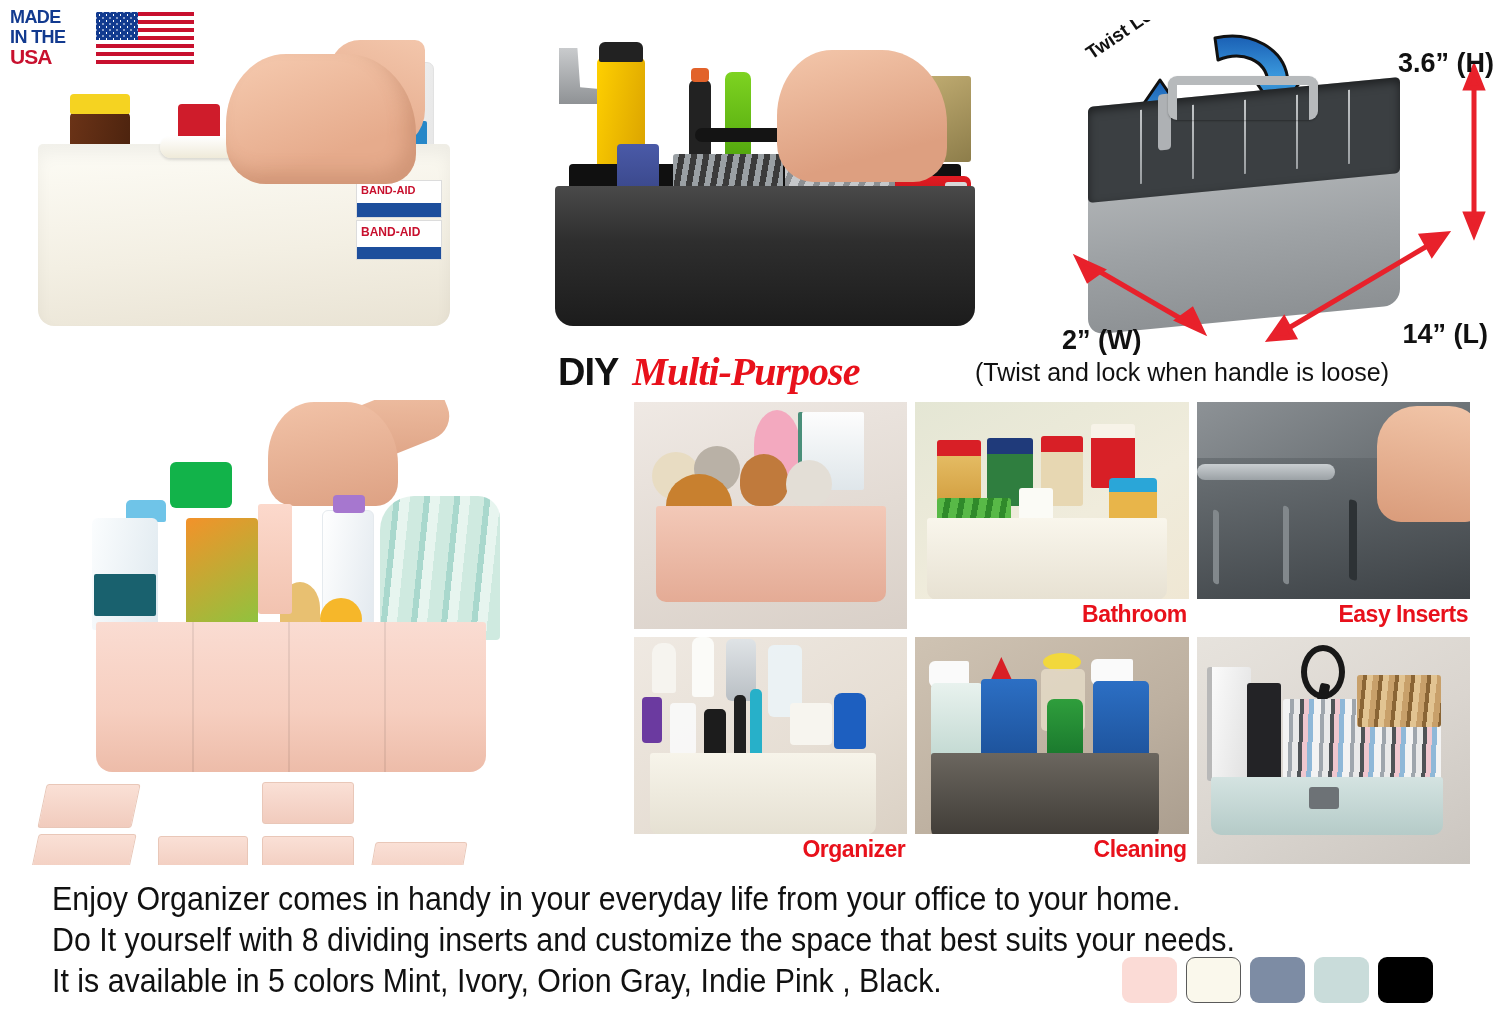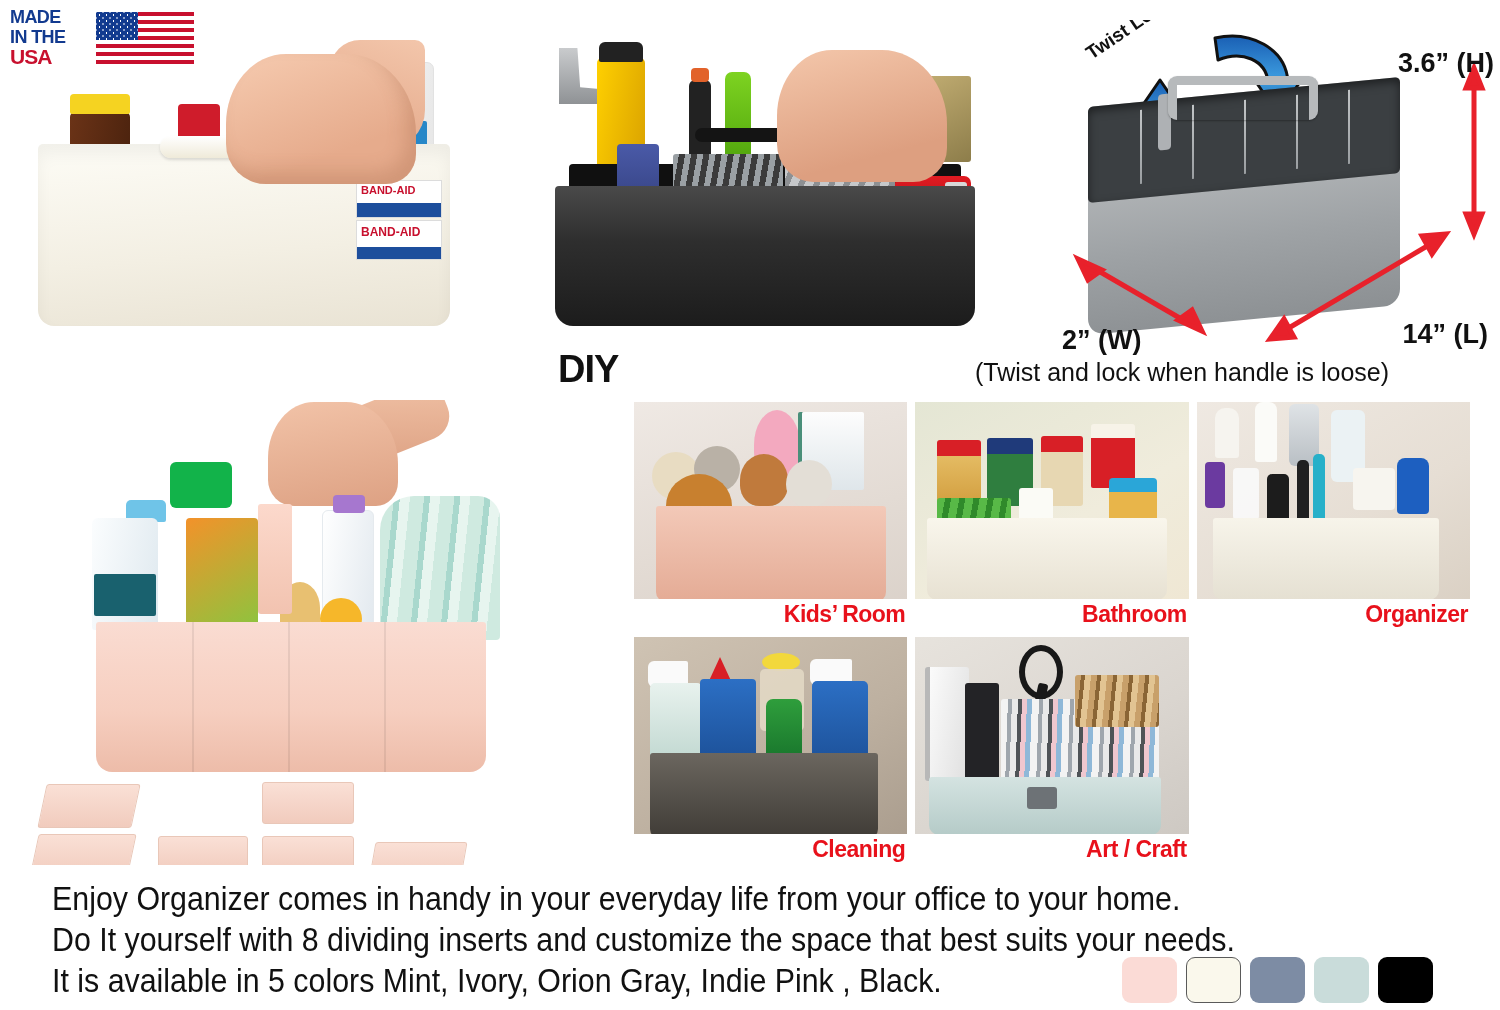--- a/index.html
+++ b/index.html
@@ -382,20 +382,21 @@
     </g>
   </svg>
 
   <div class="dim-text" id="dim-h-text">3.6” (H)</div>
   <div class="dim-text" id="dim-w-text">2” (W)</div>
   <div class="dim-text" id="dim-l-text">14” (L)</div>
 </div>
 
 <div id="diy-title">
   <span id="diy-word">DIY</span>
+  <span id="multipurpose-word">Multi-Purpose</span>
 </div>
 <div id="twist-note">(Twist and lock when handle is loose)</div>
 
 <div class="photo" id="hero-pink">
   <div class="arm"></div>
   <div class="hand"></div>
   <div class="greencap"></div>
   <div class="bluecap"></div>
   <div class="powder">
     <div class="lbl"></div>
@@ -427,23 +428,20 @@
   <div class="use-cell">
     <div class="scene sc-kids">
       <div class="mini-item" style="left:120px;top:8px;width:46px;height:70px;background:#f3a9bf;border-radius:50% 50% 40% 40%;"></div>
       <div class="mini-item" style="left:168px;top:10px;width:62px;height:78px;background:linear-gradient(#fdfdfd,#dfe6ea);border-radius:2px;box-shadow:-4px 0 0 #4a8f7a;"></div>
       <div class="mini-item" style="left:18px;top:50px;width:48px;height:48px;background:#e8dcc2;border-radius:50%;"></div>
       <div class="mini-item" style="left:60px;top:44px;width:46px;height:46px;background:#b9b1a6;border-radius:50%;"></div>
       <div class="mini-item" style="left:106px;top:52px;width:48px;height:52px;background:#c07a3c;border-radius:50% 50% 40% 40%;"></div>
       <div class="mini-item" style="left:152px;top:58px;width:46px;height:48px;background:#e3ded6;border-radius:50%;"></div>
       <div class="mini-item" style="left:32px;top:72px;width:66px;height:64px;background:#c8802f;border-radius:50%;"></div>
       <div class="mini-caddy" style="left:22px;top:104px;width:230px;height:96px;background:linear-gradient(#f3c9b8,#e4ab95);"></div>
-    </div>
-    <div class="cap-bar">
-      <span>Kids’ Room</span>
     </div>
   </div>
 
   <div class="use-cell">
     <div class="scene sc-kitchen">
       <div class="mini-item" style="left:22px;top:44px;width:44px;height:66px;background:linear-gradient(#e8c16a,#cf9a3a);"></div>
       <div class="mini-item" style="left:22px;top:38px;width:44px;height:16px;background:#d81f26;border-radius:3px 3px 0 0;"></div>
       <div class="mini-item" style="left:72px;top:42px;width:46px;height:62px;background:#2f7e3f;"></div>
       <div class="mini-item" style="left:72px;top:36px;width:46px;height:16px;background:#1f3a7a;border-radius:3px 3px 0 0;"></div>
       <div class="mini-item" style="left:126px;top:40px;width:42px;height:64px;background:#e7d7b2;"></div>
@@ -454,20 +452,33 @@
       <div class="mini-item" style="left:104px;top:86px;width:34px;height:52px;background:#fbfbf6;"></div>
       <div class="mini-item" style="left:194px;top:82px;width:48px;height:44px;background:#e8b54a;border-radius:4px;"></div>
       <div class="mini-item" style="left:194px;top:76px;width:48px;height:14px;background:#2aa6d8;border-radius:4px 4px 0 0;"></div>
       <div class="mini-caddy" style="left:12px;top:116px;width:240px;height:82px;background:linear-gradient(#f9f6ec,#e7e1d2);"></div>
     </div>
     <div class="cap-bar">
       <span>Bathroom</span>
     </div>
   </div>
 
+  <div class="use-cell">
+    <div class="scene sc-inserts">
+      <div class="mini-item" style="left:-10px;top:56px;width:300px;height:150px;background:linear-gradient(170deg,#6c7276,#3a3f43);"></div>
+      <div class="mini-item" style="left:0px;top:62px;width:138px;height:16px;background:linear-gradient(#c9ced1,#9ba1a5);border-radius:8px;"></div>
+      <div class="mini-item" style="left:16px;top:108px;width:6px;height:74px;background:#82888c;transform:skewY(22deg);"></div>
+      <div class="mini-item" style="left:86px;top:104px;width:6px;height:78px;background:#82888c;transform:skewY(22deg);"></div>
+      <div class="mini-item" style="left:152px;top:98px;width:8px;height:80px;background:#2d3235;transform:skewY(18deg);"></div>
+      <div class="mini-item" style="left:180px;top:4px;width:106px;height:116px;background:linear-gradient(190deg,#f2c6a9,#d99b7a);border-radius:40px 34px 18px 24px;"></div>
+    </div>
+    <div class="cap-bar">
+      <span>Easy Inserts</span>
+    </div>
+  </div>
 
   <div class="use-cell">
     <div class="scene sc-bath">
       <div class="mini-item" style="left:18px;top:6px;width:24px;height:50px;background:#f6f4ef;border-radius:10px 10px 3px 3px;"></div>
       <div class="mini-item" style="left:58px;top:0px;width:22px;height:60px;background:#fbfbf8;border-radius:8px 8px 3px 3px;"></div>
       <div class="mini-item" style="left:92px;top:2px;width:30px;height:62px;background:linear-gradient(#dfe3e6,#b9bfc4);border-radius:6px;"></div>
       <div class="mini-item" style="left:134px;top:8px;width:34px;height:72px;background:rgba(235,242,246,.95);border-radius:6px;"></div>
       <div class="mini-item" style="left:8px;top:60px;width:20px;height:46px;background:#6b3aa0;border-radius:4px;"></div>
       <div class="mini-item" style="left:36px;top:66px;width:26px;height:52px;background:rgba(250,250,250,.9);border-radius:4px;"></div>
       <div class="mini-item" style="left:70px;top:72px;width:22px;height:58px;background:#1c1c1c;border-radius:5px;"></div>
@@ -504,23 +515,20 @@
     <div class="scene sc-art">
       <div class="mini-item" style="left:10px;top:30px;width:44px;height:114px;background:linear-gradient(100deg,#fbfbfb,#dfdfdf);border-left:5px solid #b8b8b8;"></div>
       <div class="mini-item" style="left:50px;top:46px;width:34px;height:102px;background:#232326;"></div>
       <div class="mini-item" style="left:104px;top:8px;width:44px;height:54px;border:6px solid #181818;border-radius:50%;background:transparent;"></div>
       <div class="mini-item" style="left:118px;top:46px;width:10px;height:54px;background:#181818;transform:rotate(12deg);"></div>
       <div class="mini-item" style="left:86px;top:62px;width:158px;height:88px;background:repeating-linear-gradient(92deg,#f3f3f3 0 7px,#9fa6ad 7px 11px,#e9e9e9 11px 17px,#4f5357 17px 21px,#f0c7cf 21px 26px,#8fb8d8 26px 31px);border-radius:3px;"></div>
       <div class="mini-item" style="left:160px;top:38px;width:84px;height:52px;background:repeating-linear-gradient(96deg,#c8a06a 0 6px,#8a6535 6px 10px,#e2c492 10px 16px);"></div>
       <div class="mini-caddy" style="left:14px;top:140px;width:232px;height:58px;background:linear-gradient(#d4e3e1,#b5cbc8);"></div>
       <div class="mini-item" style="left:112px;top:150px;width:30px;height:22px;background:#6d7276;border-radius:3px;"></div>
     </div>
-    <div class="cap-bar">
-      <span>Art / Craft</span>
-    </div>
   </div>
 </div>
 
 <div id="bottom-copy">
   <p>Enjoy Organizer comes in handy in your everyday life from your office to your home.</p>
   <p>Do It yourself with 8 dividing inserts and customize the space that  best suits your needs.</p>
   <p>It is available in 5 colors Mint, Ivory, Orion Gray, Indie Pink , Black.</p>
 </div>
 
 <div id="swatches">

